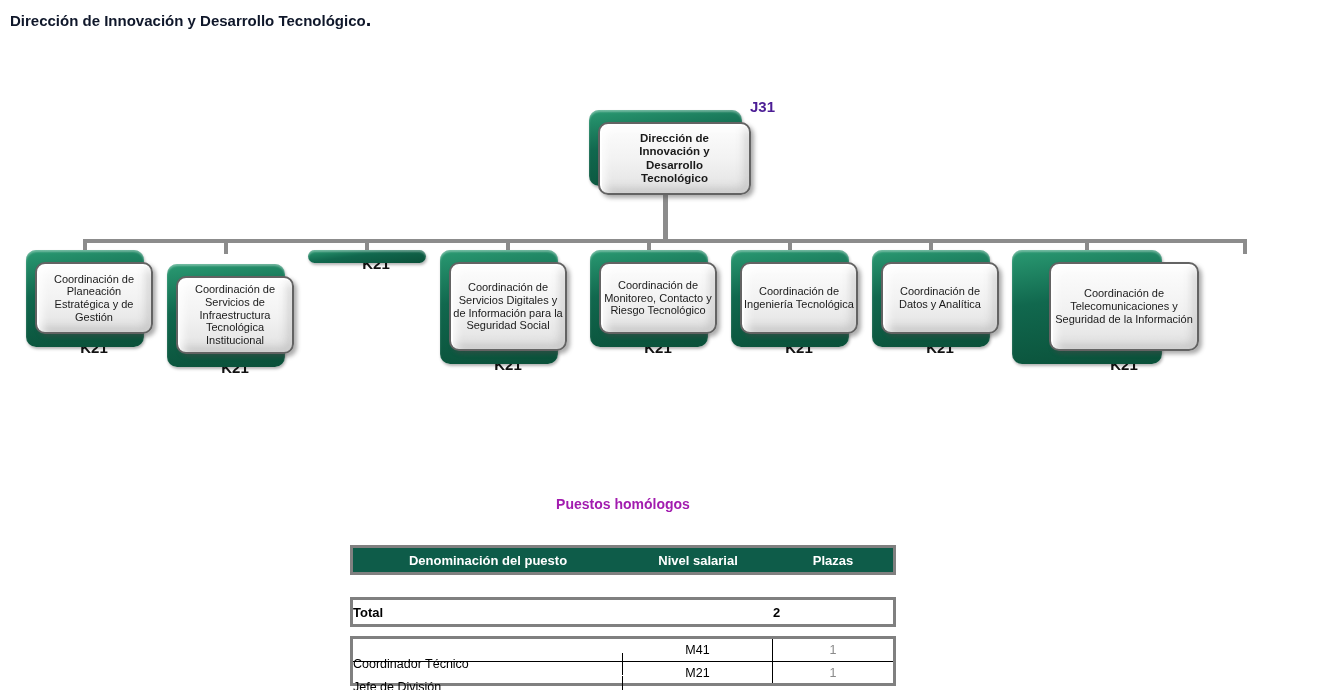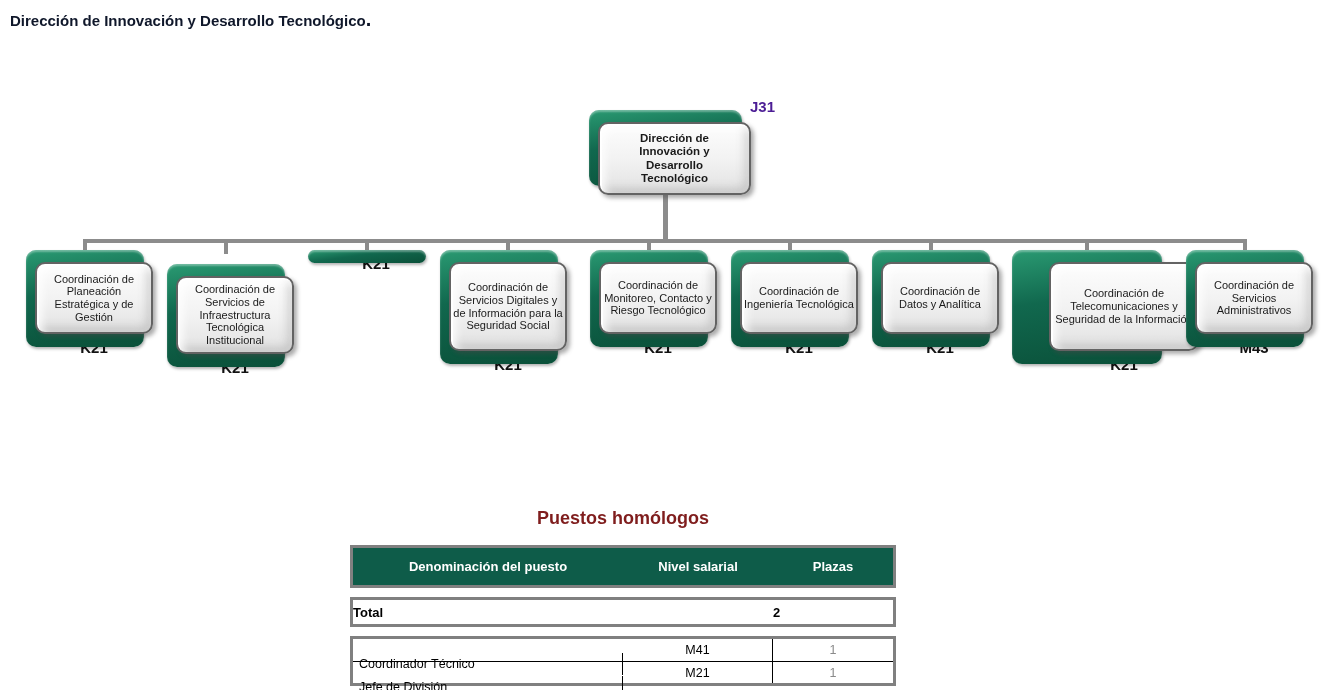--- a/index.html
+++ b/index.html
@@ -52,36 +52,36 @@
   }
   .node.root { top: 110px; left: 589px; --w: 153px; --mh: 73px; }
   .node.root .node-front { font-weight: bold; font-size: 11.5px; padding: 4px 20px; }
   .root-code {
     position: absolute; left: 750px; top: 98px;
     font-weight: bold; font-size: 15px; color: #4c1d95;
   }
 
   
   .tbl-title {
-    position: absolute; left: 350px; top: 508px; width: 546px;
-    text-align: center; font-weight: bold; font-size: 18px; color: #7f1d1d;
+    position: absolute; left: 350px; top: 496px; width: 546px;
+    text-align: center; font-weight: bold; font-size: 14px; color: #a21caf;
   }
   .tbl-box { position: absolute; left: 350px; width: 546px; border: 3px solid #808080; display: flex; }
-  .tbl-header { top: 545px; height: 43px; background: #0e5c49; align-items: center; }
+  .tbl-header { top: 545px; height: 30px; background: #0e5c49; align-items: center; }
   .tbl-header .cell { color: #fff; font-weight: bold; font-size: 13px; text-align: center; }
   .tbl-total { top: 597px; height: 30px; background: #fff; align-items: center; }
   .tbl-total .cell { font-weight: bold; font-size: 13px; color: #000; text-align: left; }
   .tbl-data { top: 636px; background: #fff; flex-direction: column; }
   .tbl-row { display: flex; height: 22px; align-items: center; }
   .tbl-row + .tbl-row { border-top: 1px solid #000; }
   .tbl-row .cell { font-size: 12.5px; color: #000; height: 100%; display: flex; align-items: center; }
   .c1 { width: 270px; }
   .c2 { width: 150px; }
   .c3 { width: 120px; flex: 1; }
-  .tbl-row .c1 { padding-left: 6px; border-right: 1px solid #000; margin-top: 28px; }
+  .tbl-row .c1 { border-right: 1px solid #000; margin-top: 28px; }
   .tbl-row .c2 { justify-content: center; border-right: 1px solid #000; }
   .tbl-row .c3 { justify-content: center; color: #8a8a8a; }
   .tbl-header .cell, .tbl-total .cell { display: block; }
 </style>
 </head>
 <body>
 
 <div class="page">
 
   <div class="doc-title"><span>Dirección de Innovación y Desarrollo Tecnológico</span><span class="big-dot">.</span></div>
@@ -160,27 +160,20 @@
   </div>
 
   <div class="node" style="left:1012px;padding-left:28px; --w:150px; --mh:89px;">
     <div class="node-back"></div>
     <div class="node-front">
       <span>Coordinación de Telecomunicaciones y Seguridad de la Información</span>
     </div>
     <div class="node-code">K21</div>
   </div>
 
-  <div class="node" style="left:1186px; --w:118px;">
-    <div class="node-back"></div>
-    <div class="node-front">
-      <span>Coordinación de Servicios Administrativos</span>
-    </div>
-    <div class="node-code">M43</div>
-  </div>
 
   <div class="tbl-title">Puestos homólogos</div>
 
   <div class="tbl-box tbl-header">
     <div class="cell c1">Denominación del puesto</div>
     <div class="cell c2">Nivel salarial</div>
     <div class="cell c3">Plazas</div>
   </div>
 
   <div class="tbl-box tbl-total">

